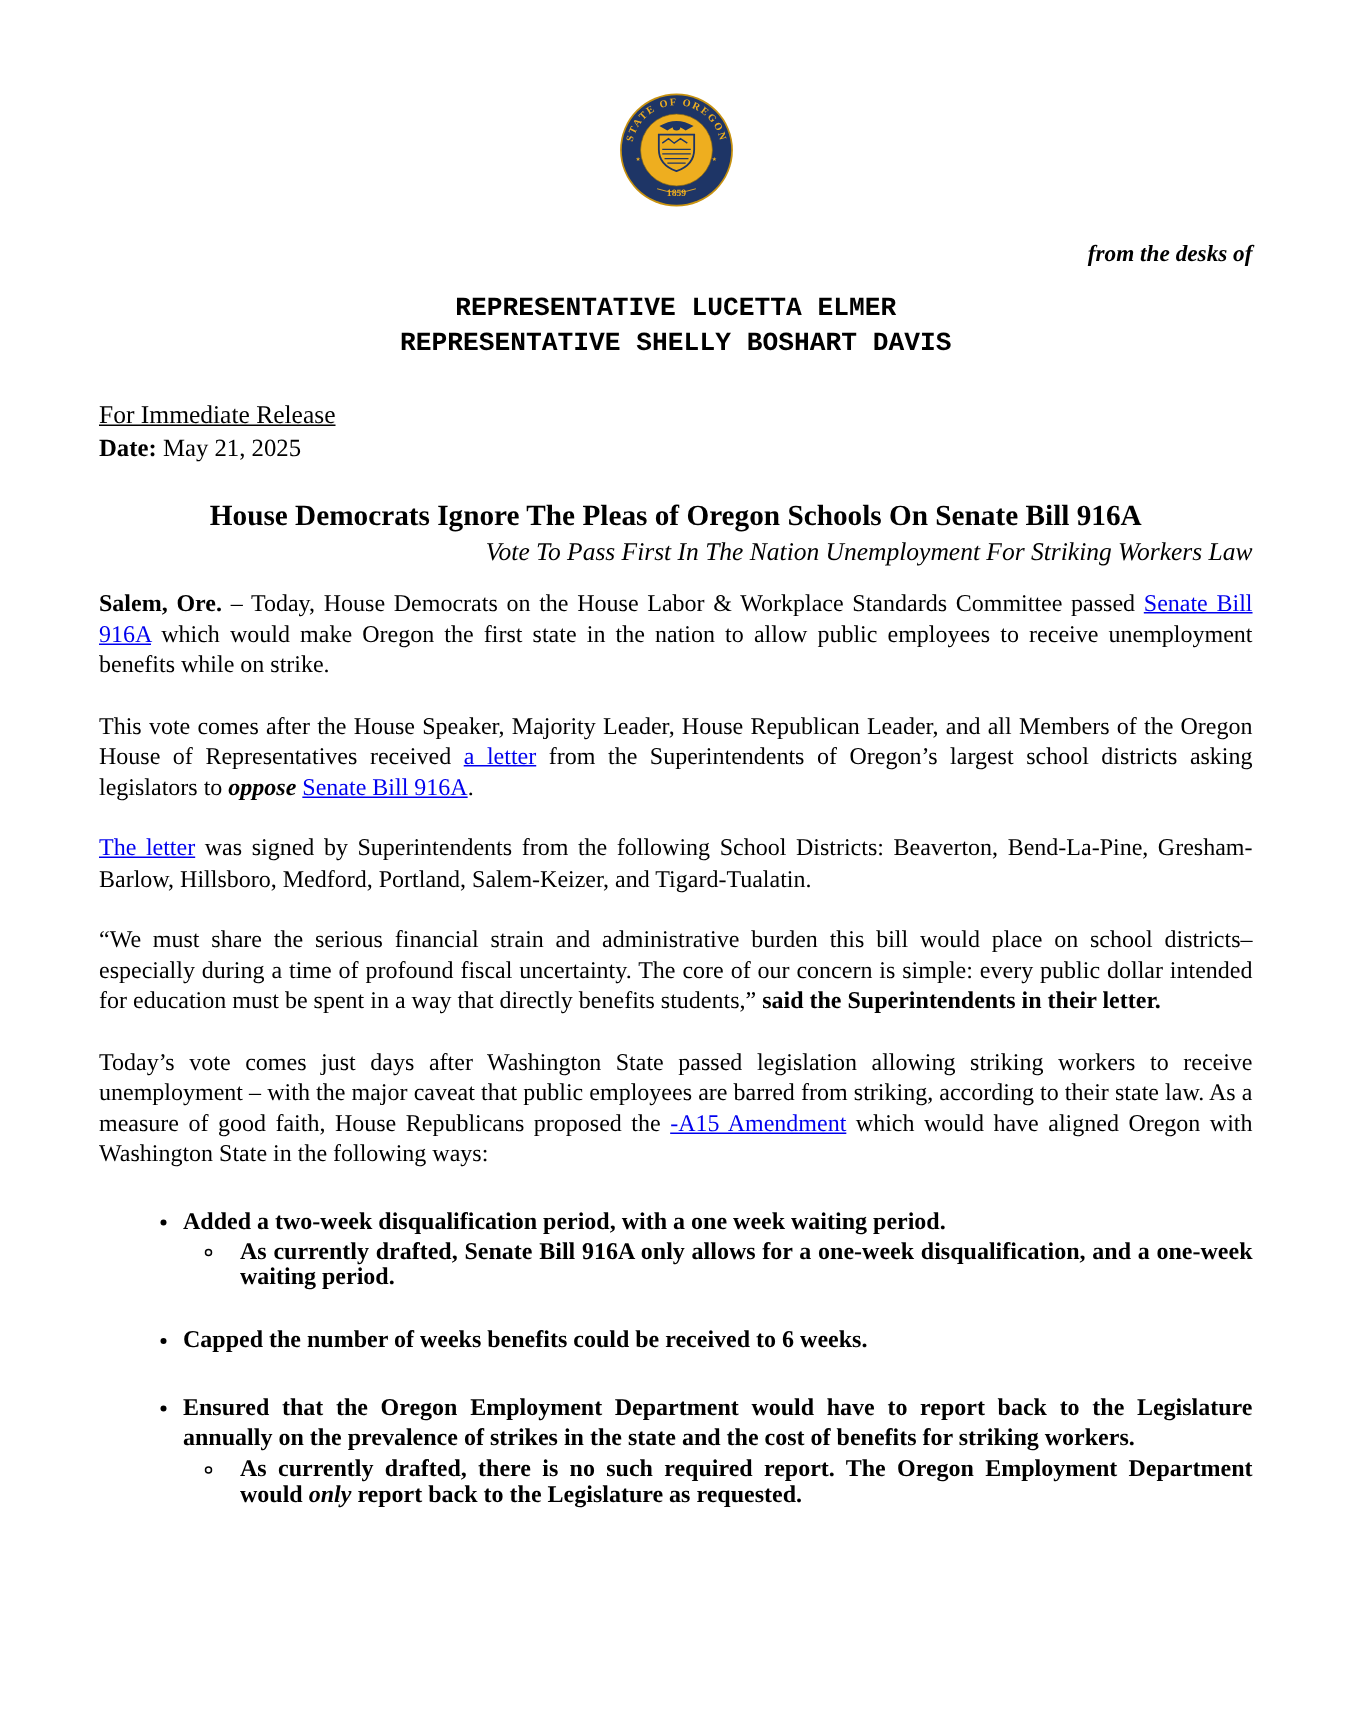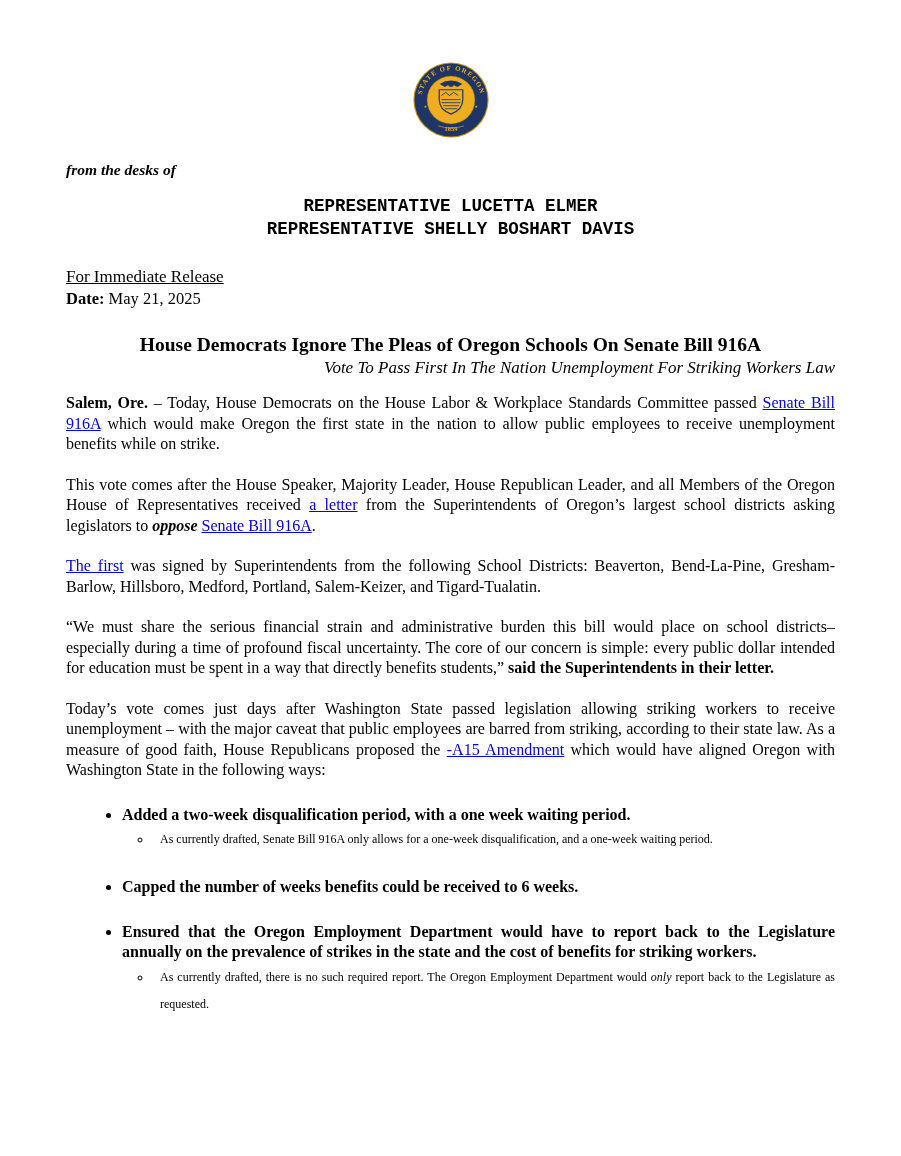--- a/index.html
+++ b/index.html
@@ -5,21 +5,21 @@
   html,body{margin:0;padding:0;background:#ffffff;}
   .page{
     width:901px;height:1156px;background:#ffffff;color:#000000;
     font-family:"Liberation Serif","DejaVu Serif",serif;
     position:relative;overflow:hidden;box-sizing:border-box;
     padding:0 66px;
   }
   
   .seal-wrap{display:flex;justify-content:center;padding-top:62px;}
   .tagline{
-    text-align:left;font-style:italic;font-weight:bold;
+    text-align:right;font-style:italic;font-weight:bold;
     font-size:15.5px;margin-top:23px;
   }
   .names{margin-top:16px;text-align:center;font-family:Liberation Mono, monospace;}
   .name-line{font-weight:bold;font-size:17.5px;line-height:23px;}
   
   .release{margin-top:25px;font-size:17px;line-height:21px;}
   .release-label{font-weight:normal;text-decoration:underline;text-align:center;}
   .date-line{margin-top:1px;font-size:16.5px;}
   .date-label{font-weight:bold;}
   
@@ -45,21 +45,21 @@
   }
   ul.bullets > li{
     font-size:16px;line-height:20.5px;margin-bottom:24px;
   }
   ul.bullets > li:last-child{margin-bottom:0;}
   .li-heading{font-weight:bold;text-align:justify;display:block;}
   ul.sub{
     margin:1px 0 0 0;padding:0 0 0 30px;list-style:circle outside;
   }
   ul.sub > li{
-    font-weight:normal;font-size:12px;line-height:27px;text-align:justify;
+    font-weight:bold;font-size:16px;line-height:17px;text-align:justify;
     padding-left:8px;
   }
 </style>
 </head>
 <body>
 
 <div class="page">
 
   <div class="seal-wrap">
     <svg viewBox="0 0 100 100" width="76" height="76">
@@ -104,21 +104,21 @@
 
   <p class="body-para first">
     <span class="b">Salem, Ore.</span><span> – Today, House Democrats on the House Labor &amp; Workplace Standards Committee passed </span><a class="link">Senate Bill 916A</a><span> which would make Oregon the first state in the nation to allow public employees to receive unemployment benefits while on strike.</span>
   </p>
 
   <p class="body-para">
     <span>This vote comes after the House Speaker, Majority Leader, House Republican Leader, and all Members of the Oregon House of Representatives received </span><a class="link">a letter</a><span> from the Superintendents of Oregon’s largest school districts asking legislators to </span><span class="bi">oppose</span><span> </span><a class="link">Senate Bill 916A</a><span>.</span>
   </p>
 
   <p class="body-para">
-    <a class="link">The first</a><span> was signed by Superintendents from the following School Districts: Beaverton, Bend-La-Pine, Gresham-Barlow, Hillsboro, Medford, Portland, Salem-Keizer, and Tigard-Tualatin.</span>
+    <a class="link">The letter</a><span> was signed by Superintendents from the following School Districts: Beaverton, Bend-La-Pine, Gresham-Barlow, Hillsboro, Medford, Portland, Salem-Keizer, and Tigard-Tualatin.</span>
   </p>
 
   <p class="body-para">
     <span>“We must share the serious financial strain and administrative burden this bill would place on school districts– especially during a time of profound fiscal uncertainty. The core of our concern is simple: every public dollar intended for education must be spent in a way that directly benefits students,” </span><span class="b">said the Superintendents in their letter.</span>
   </p>
 
   <p class="body-para">
     <span>Today’s vote comes just days after Washington State passed legislation allowing striking workers to receive unemployment – with the major caveat that public employees are barred from striking, according to their state law. As a measure of good faith, House Republicans proposed the </span><a class="link">-A15 Amendment</a><span> which would have aligned Oregon with Washington State in the following ways:</span>
   </p>
 

